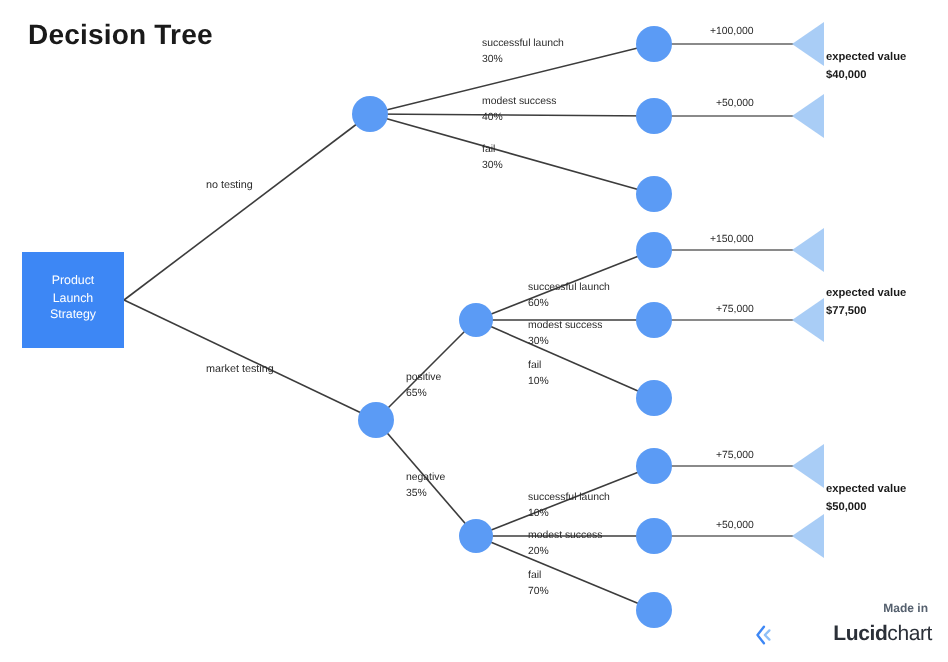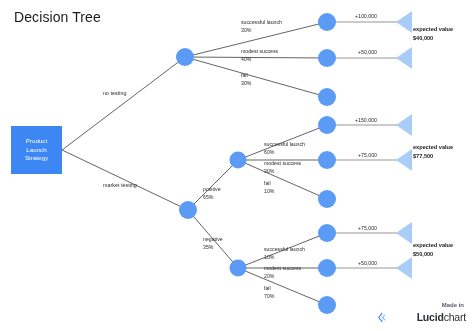--- a/index.html
+++ b/index.html
@@ -6,21 +6,21 @@
   body{
     width:474px;height:331px;
     background:#ffffff;
     font-family:"Liberation Sans", sans-serif;
     overflow:hidden;
     position:relative;
   }
   #canvas{position:absolute;inset:0;width:474px;height:331px;}
   .title{
     position:absolute;left:14px;top:9px;
-    font-size:14px;font-weight:normal;color:#1a1a1a;
+    font-size:14px;font-weight:bold;color:#1a1a1a;
     letter-spacing:.1px;
   }
   .root-node{
     position:absolute;left:11px;top:126px;width:51px;height:48px;
     background:#3d87f5;
     display:flex;align-items:center;justify-content:center;
     text-align:center;
   }
   .root-node span{
     font-size:6.2px;color:#ffffff;line-height:1.45;

